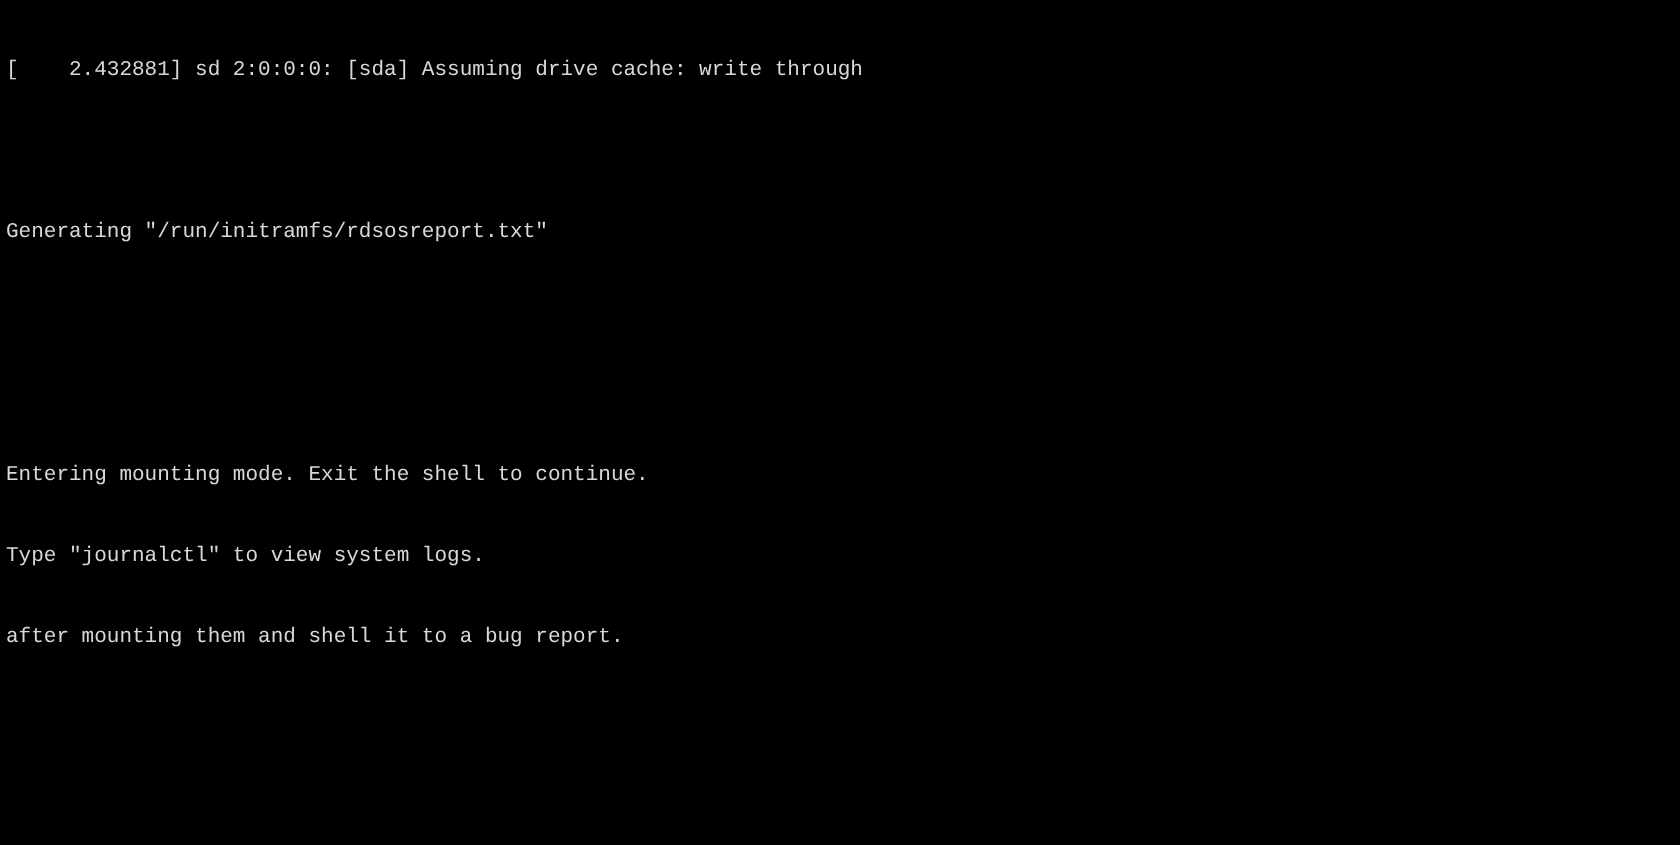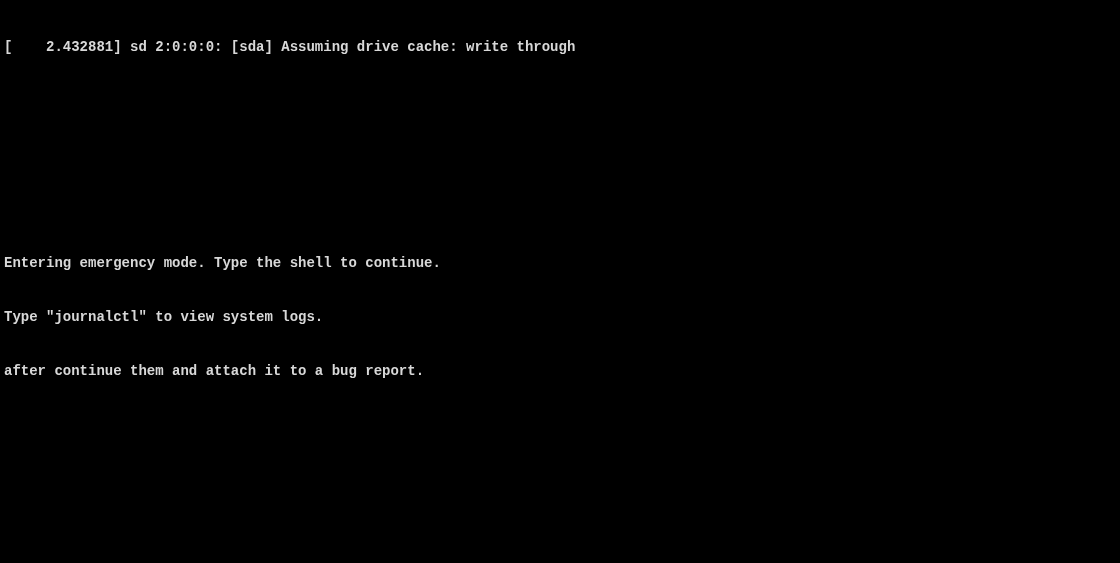--- a/index.html
+++ b/index.html
@@ -14,34 +14,34 @@
     height: 563px;
     overflow: hidden;
   }
   .terminal {
     padding: 2px 4px;
     white-space: pre;
   }
   .line {
     white-space: pre;
     min-height: 18px;
-    font-weight: bold;
   }
 </style>
 </head>
 <body>
 
 <div class="terminal">
   <div class="line">[    2.432881] sd 2:0:0:0: [sda] Assuming drive cache: write through</div>
   <div class="line"></div>
+  <div class="line">Generating "/run/initramfs/rdsosreport.txt"</div>
   <div class="line"></div>
   <div class="line"></div>
-  <div class="line">Entering emergency mode. Type the shell to continue.</div>
+  <div class="line">Entering mounting mode. Exit the shell to continue.</div>
   <div class="line">Type "journalctl" to view system logs.</div>
-  <div class="line">after continue them and attach it to a bug report.</div>
+  <div class="line">after mounting them and shell it to a bug report.</div>
   <div class="line"></div>
   
   
   
   
   
   
   
   
   

